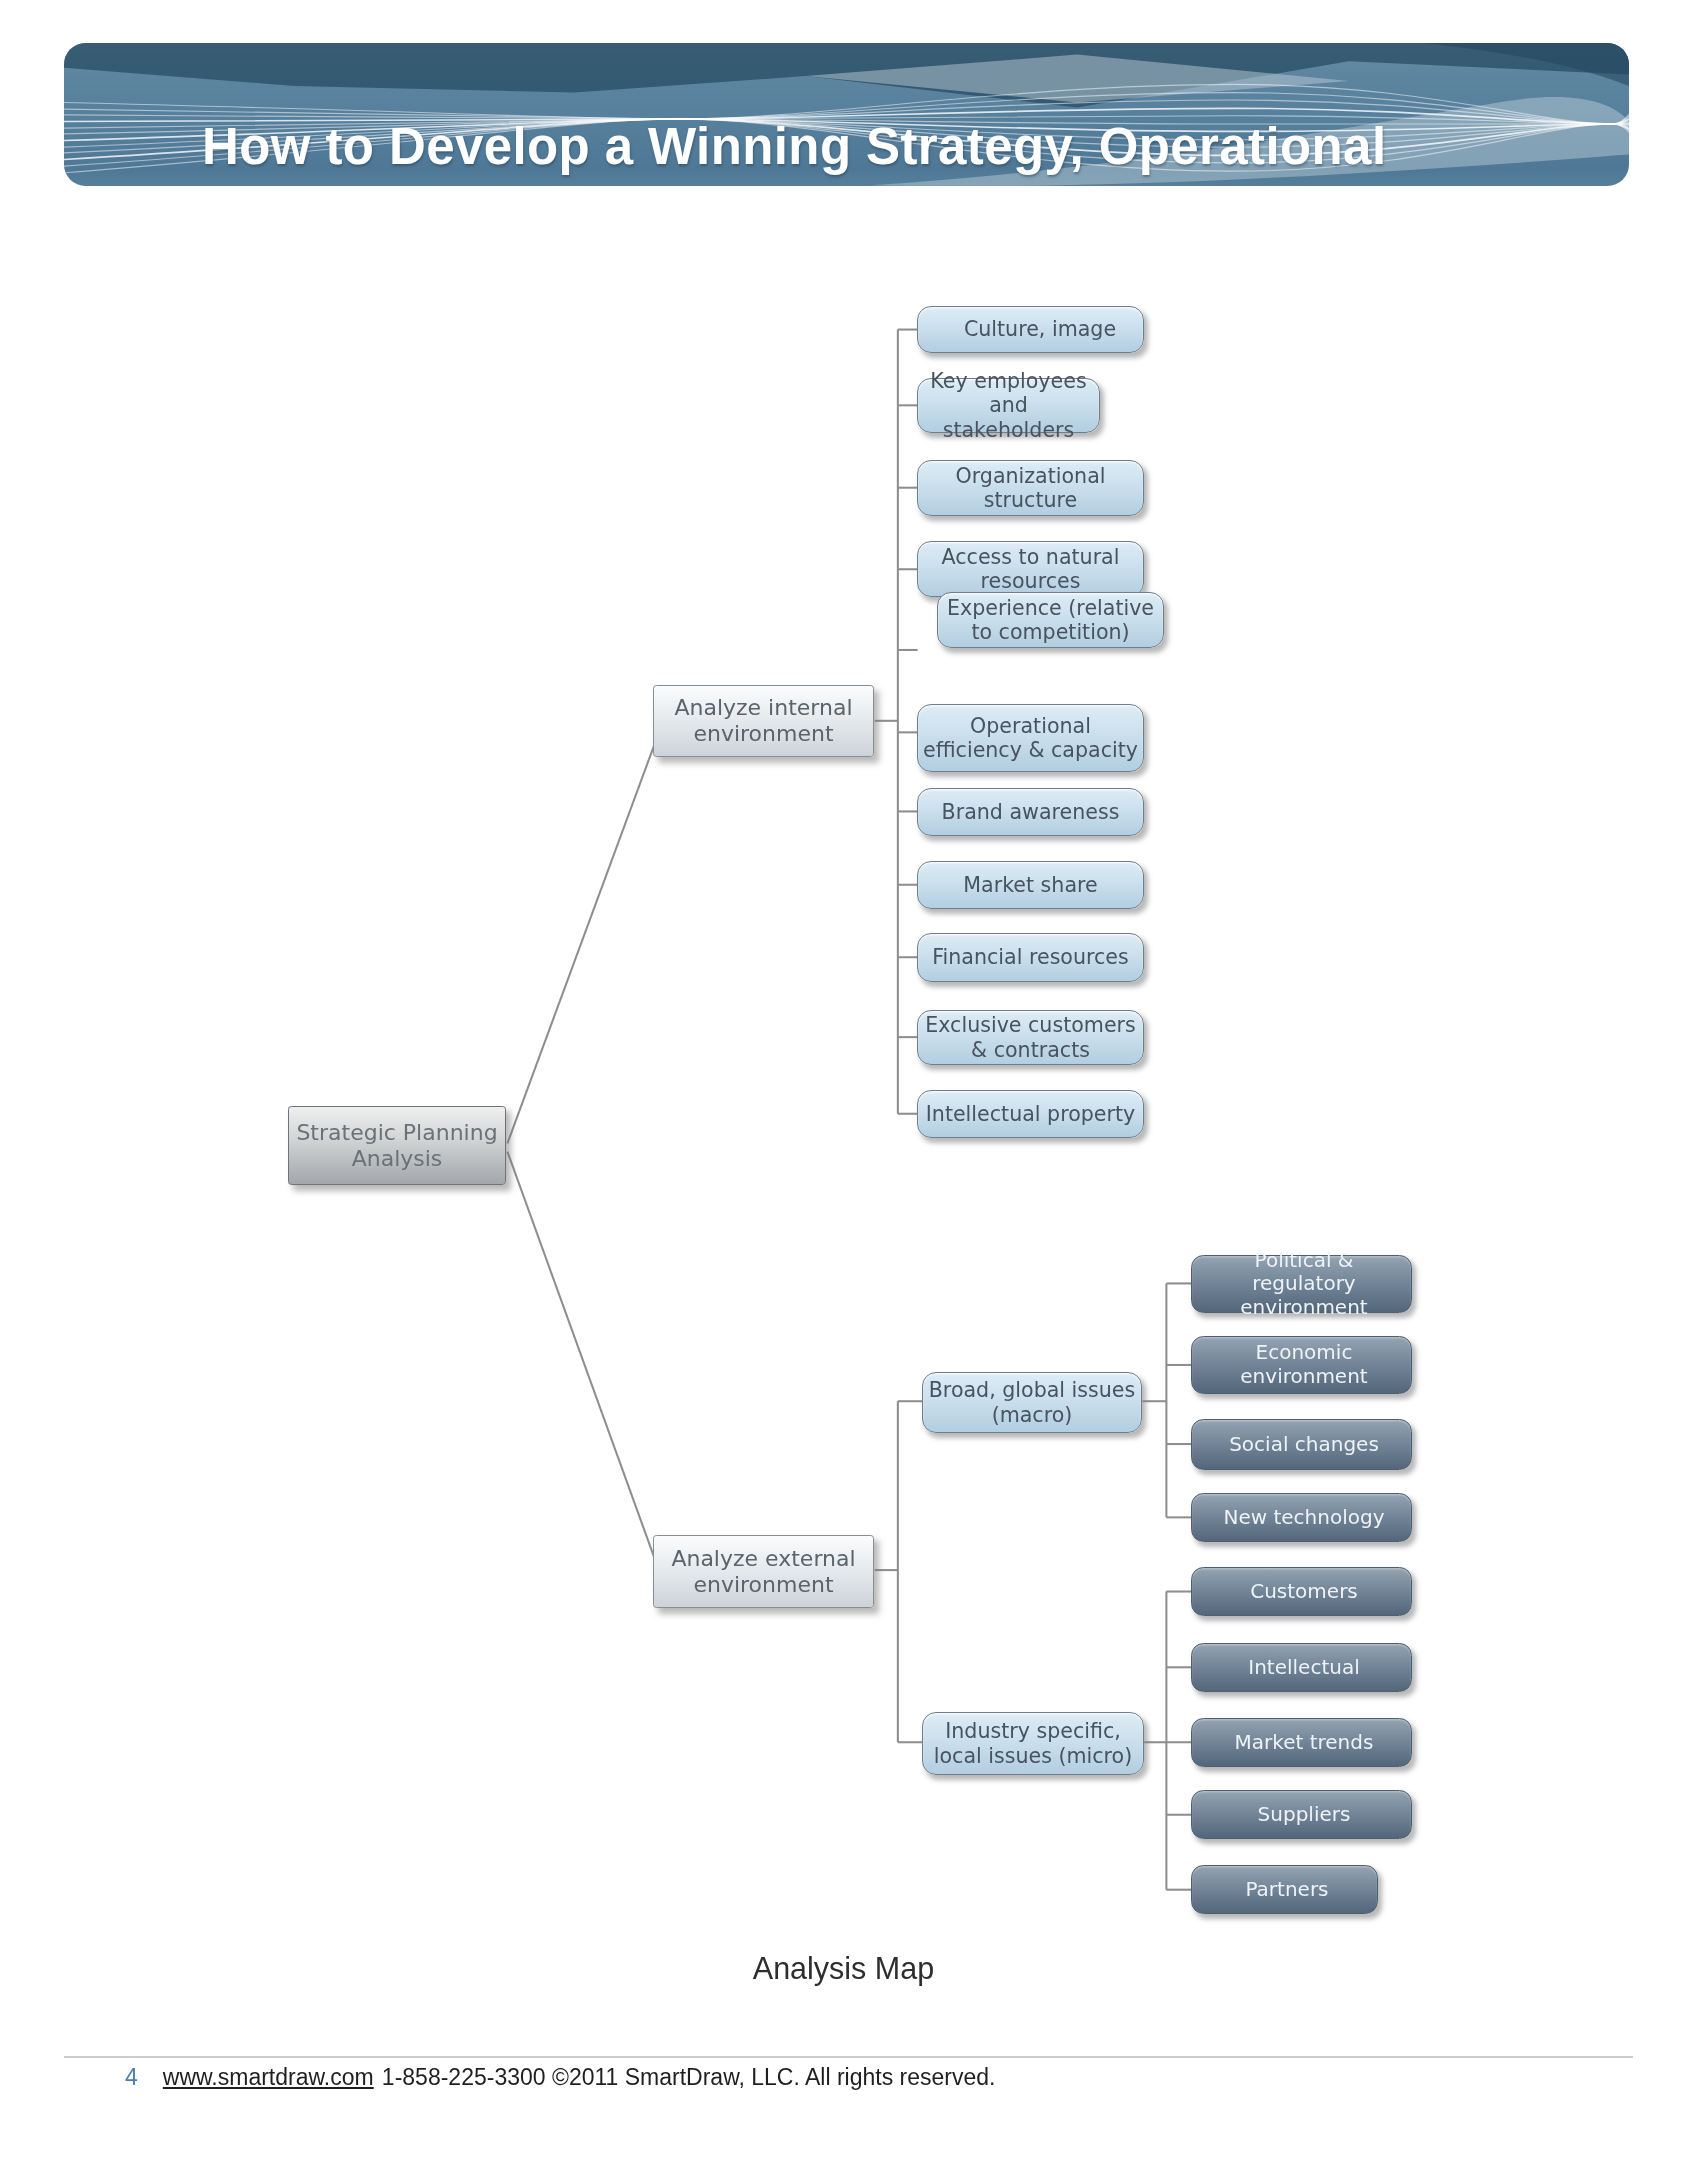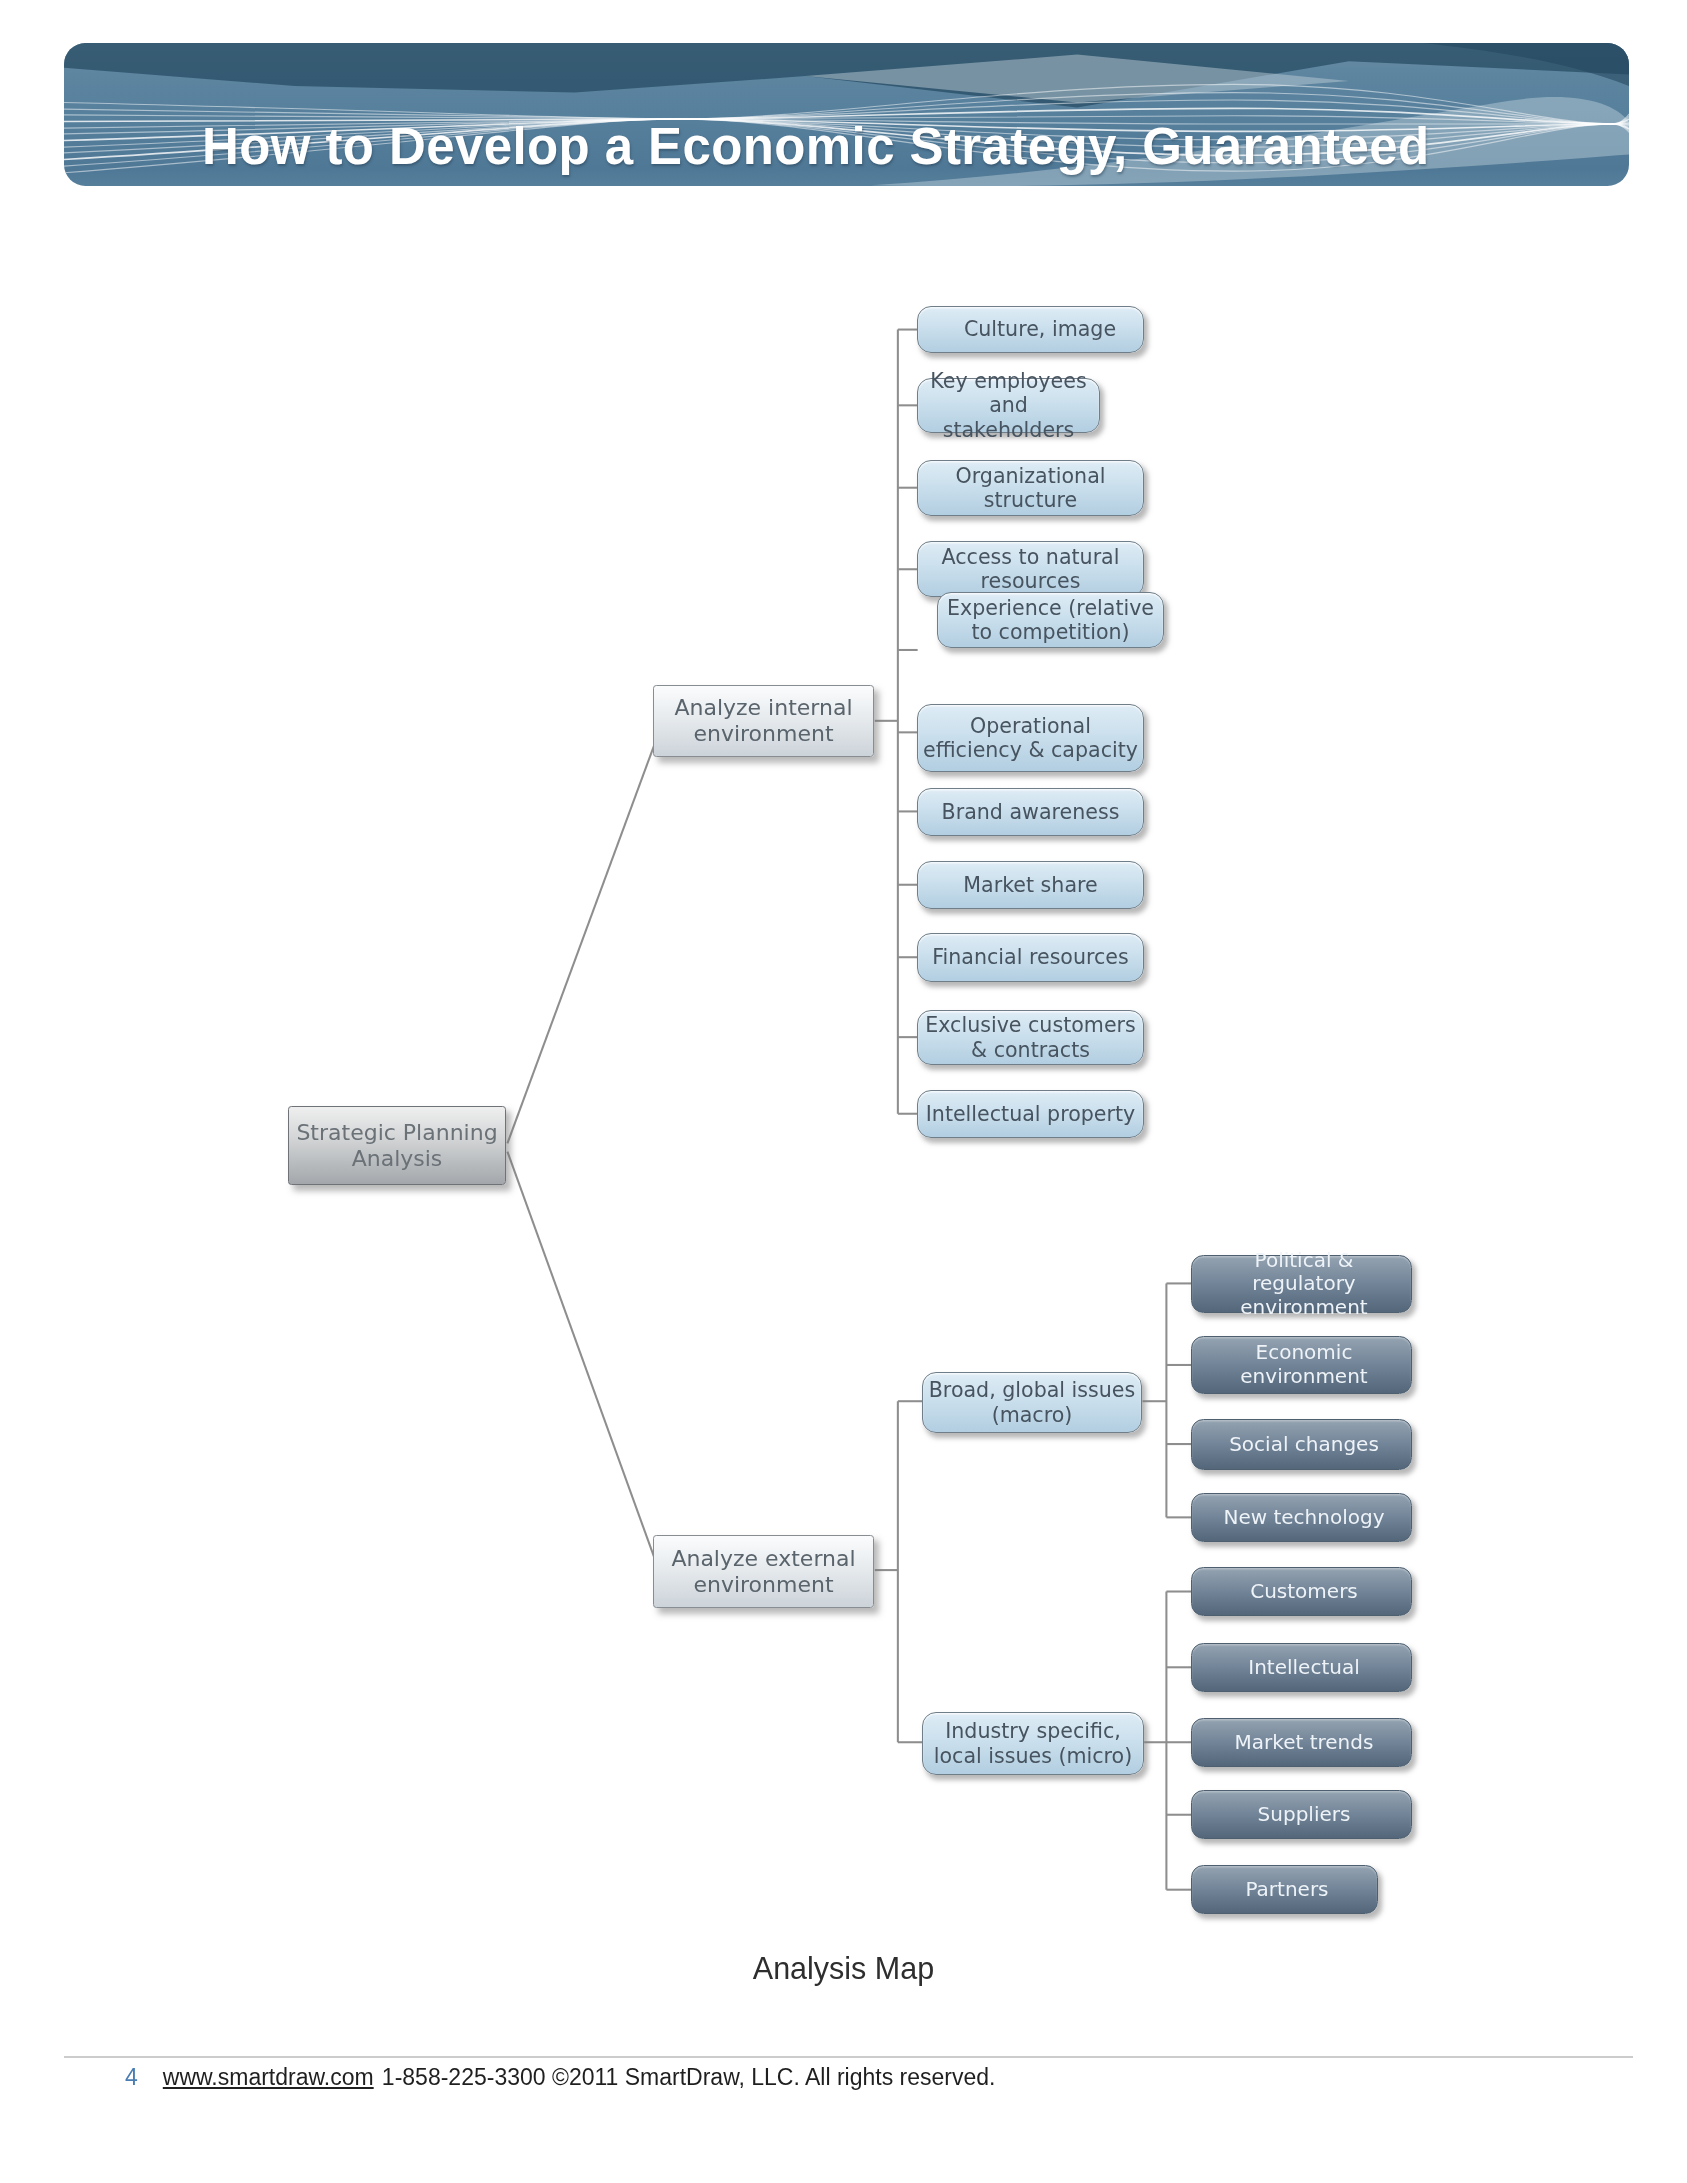--- a/index.html
+++ b/index.html
@@ -62,21 +62,21 @@
       <path d="M0 103 C420 98 620 92 745 92 C920 92 1150 88  1420 88  C1650 88  1790 98 1880 98 C1892 98 1900 94 1900 94" stroke-width="1.4" opacity="0.5"></path>
       <path d="M0 110 C420 101 620 92 745 92 C920 92 1150 98  1420 98  C1650 98  1790 98 1880 98 C1892 98 1900 96 1900 96" stroke-width="1.4" opacity="0.5"></path>
       <path d="M0 118 C420 105 620 92 745 92 C920 92 1150 107 1420 107 C1650 107 1790 98 1880 98 C1892 98 1900 98 1900 98" stroke-width="2" opacity="0.8"></path>
       <path d="M0 126 C420 109 620 92 745 92 C920 92 1150 117 1420 117 C1650 117 1790 98 1880 98 C1892 98 1900 100 1900 100" stroke-width="1.4" opacity="0.5"></path>
       <path d="M0 133 C420 113 620 92 745 92 C920 92 1150 126 1420 126 C1650 126 1790 98 1880 98 C1892 98 1900 102 1900 102" stroke-width="1.4" opacity="0.5"></path>
       <path d="M0 141 C420 116 620 92 745 92 C920 92 1150 136 1420 136 C1650 136 1790 98 1880 98 C1892 98 1900 104 1900 104" stroke-width="2" opacity="0.8"></path>
       <path d="M0 149 C420 120 620 92 745 92 C920 92 1150 145 1420 145 C1650 145 1790 98 1880 98 C1892 98 1900 106 1900 106" stroke-width="1.4" opacity="0.5"></path>
       <path d="M0 157 C420 124 620 92 745 92 C920 92 1150 155 1420 155 C1650 155 1790 98 1880 98 C1892 98 1900 108 1900 108" stroke-width="1.4" opacity="0.5"></path>
     </g>
   </svg>
-  <div class="banner-title">How to Develop a Economic Strategy, Guaranteed</div>
+  <div class="banner-title">How to Develop a Winning Strategy, Operational</div>
 </div>
 
 <svg class="connectors" viewBox="0 0 2048 2650">
   <g stroke="#8e8e8e" stroke-width="2.5" fill="none">
 
     <path d="M616 1388 L794 905"></path>
     <path d="M616 1398 L794 1890"></path>
 
     <path d="M1062 875 H1090"></path>
     <path d="M1090 400 V1352"></path>

